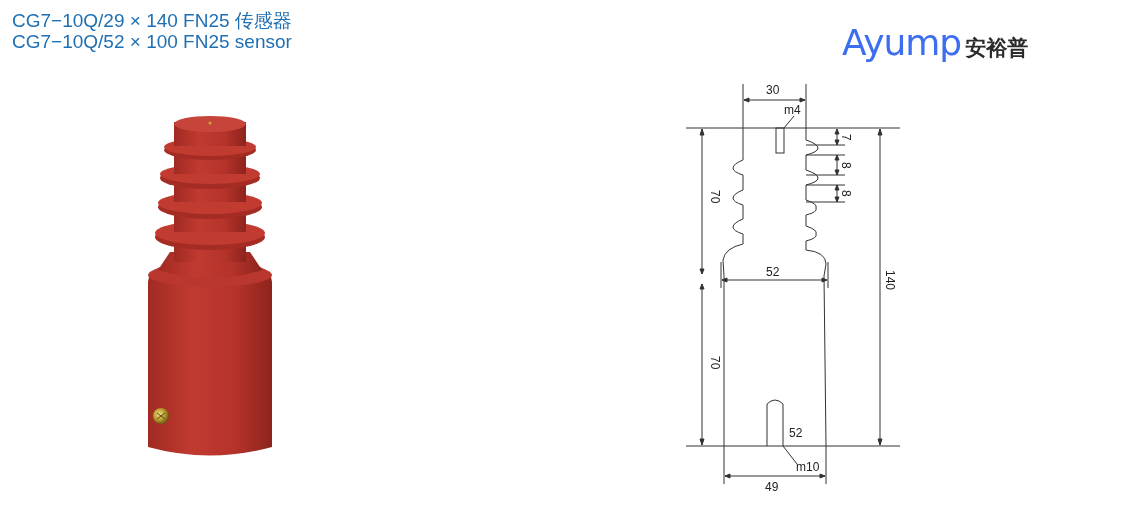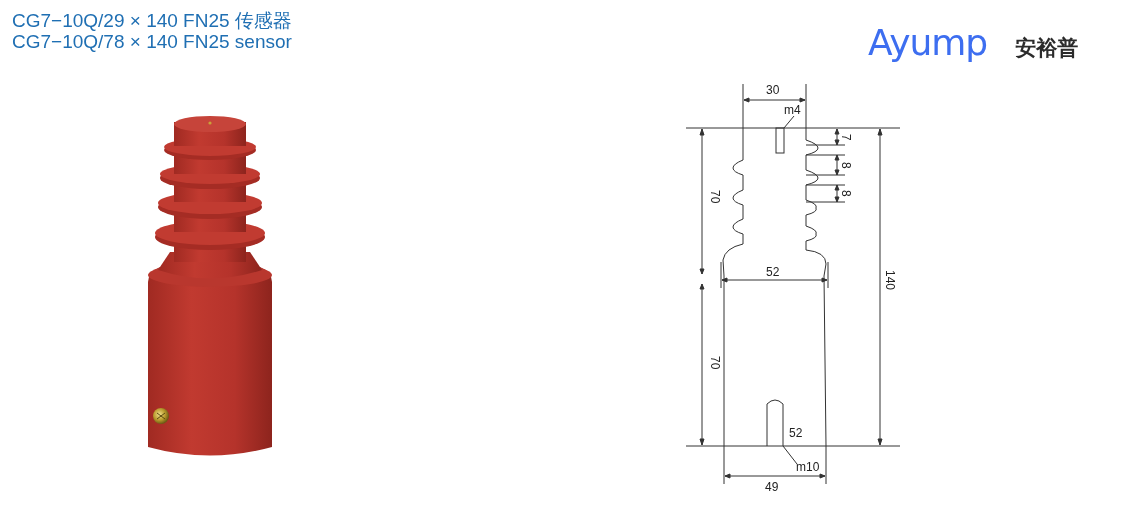--- a/index.html
+++ b/index.html
@@ -1,31 +1,31 @@
 <!DOCTYPE html>
 <html><head>
   <meta charset="utf-8">
   <style>
     html, body { margin: 0; padding: 0; background: #ffffff; }
     body { width: 1124px; height: 521px; position: relative; overflow: hidden; font-family: "Liberation Sans", sans-serif; }
     .title-block { position: absolute; left: 12px; top: 10px; color: #1f6fb3; font-size: 19px; line-height: 21px; letter-spacing: 0px; }
     .title-block div { white-space: nowrap; }
     .logo { position: absolute; left: 842px; top: 22px; display: flex; align-items: baseline; }
-    .logo-en { font-family: "DejaVu Sans", sans-serif; color: #3d6ef0; font-size: 36px; letter-spacing: -1px; font-weight: 400; margin-left: 26px; }
-    .logo-cn { font-family: "DejaVu Sans", sans-serif; color: #2b2b2b; font-size: 21px; margin-left: 28px; font-weight: 600; }
+    .logo-en { font-family: "DejaVu Sans", sans-serif; color: #3d6ef0; font-size: 36px; letter-spacing: -1px; font-weight: 400; }
+    .logo-cn { font-family: "DejaVu Sans", sans-serif; color: #2b2b2b; font-size: 21px; margin-left: 4px; font-weight: 600; }
     .photo { position: absolute; left: 140px; top: 112px; width: 140px; height: 350px; }
     .drawing { position: absolute; left: 680px; top: 72px; width: 240px; height: 430px; }
     svg text { font-family: "Liberation Sans", sans-serif; }
   </style>
 </head>
 <body>
 
 <div class="title-block">
   <div>CG7−10Q/29 × 140 FN25 传感器</div>
-  <div>CG7−10Q/78 × 140 FN25 sensor</div>
+  <div>CG7−10Q/52 × 100 FN25 sensor</div>
 </div>
 
 <div class="logo">
   <span class="logo-en">Ayump</span>
   <span class="logo-cn">安裕普</span>
 </div>
 
 <div class="photo">
   <svg width="140" height="350" viewBox="0 0 140 350">
     <defs>

